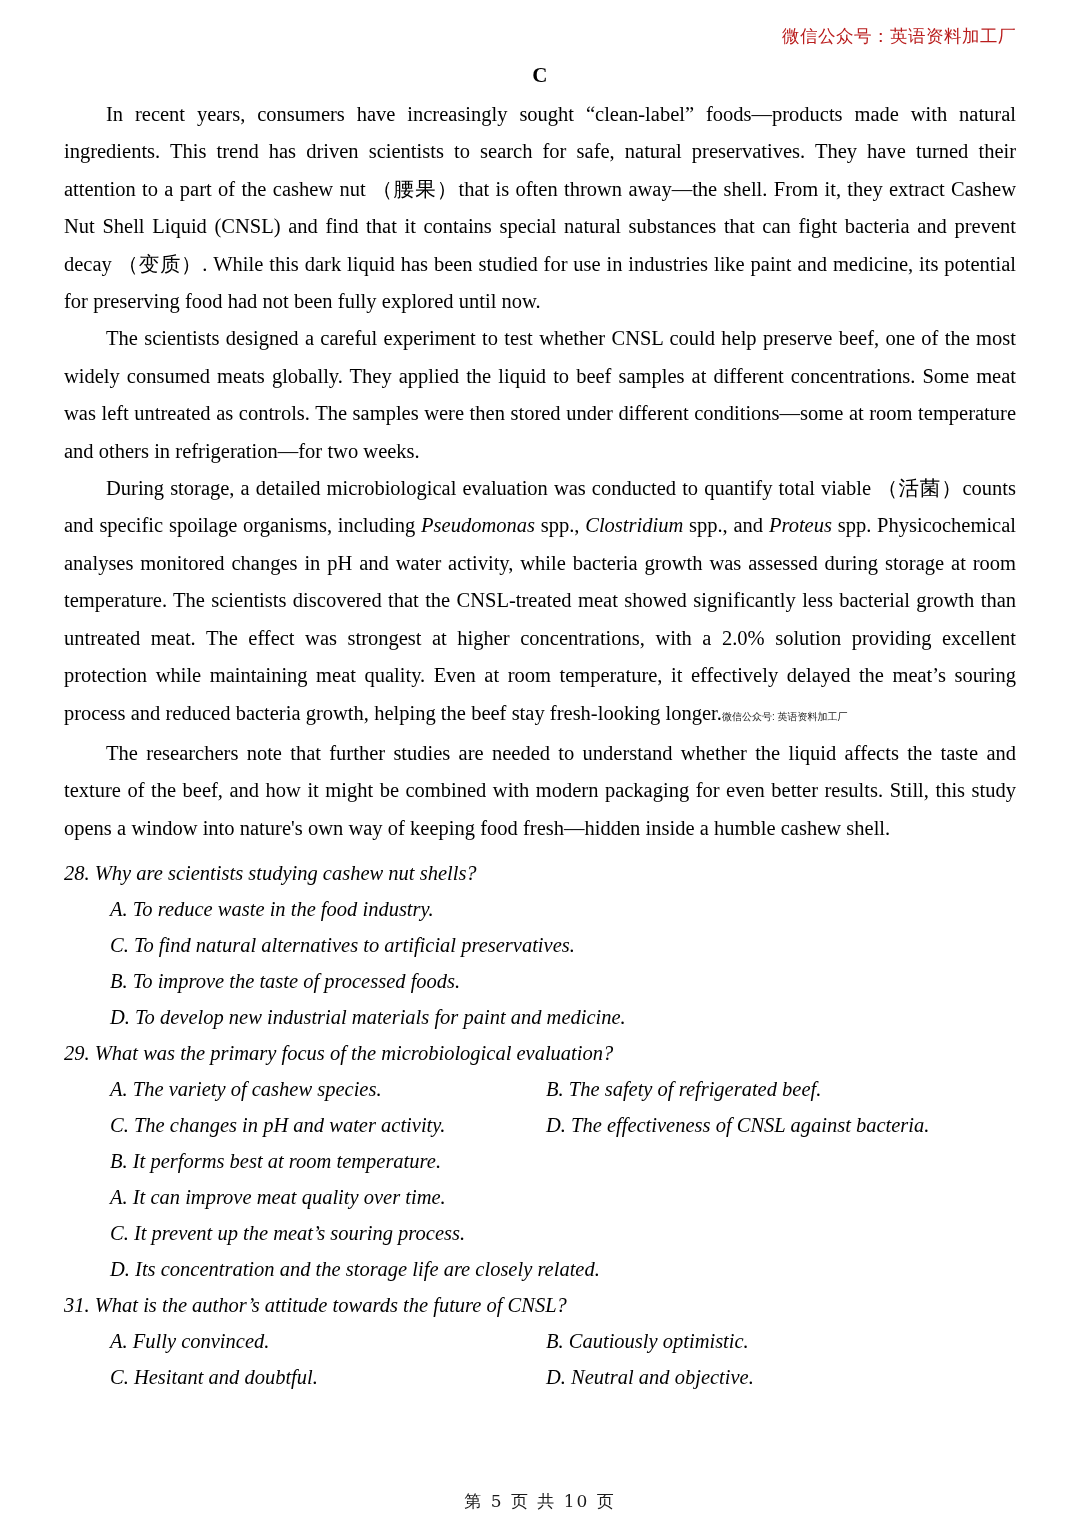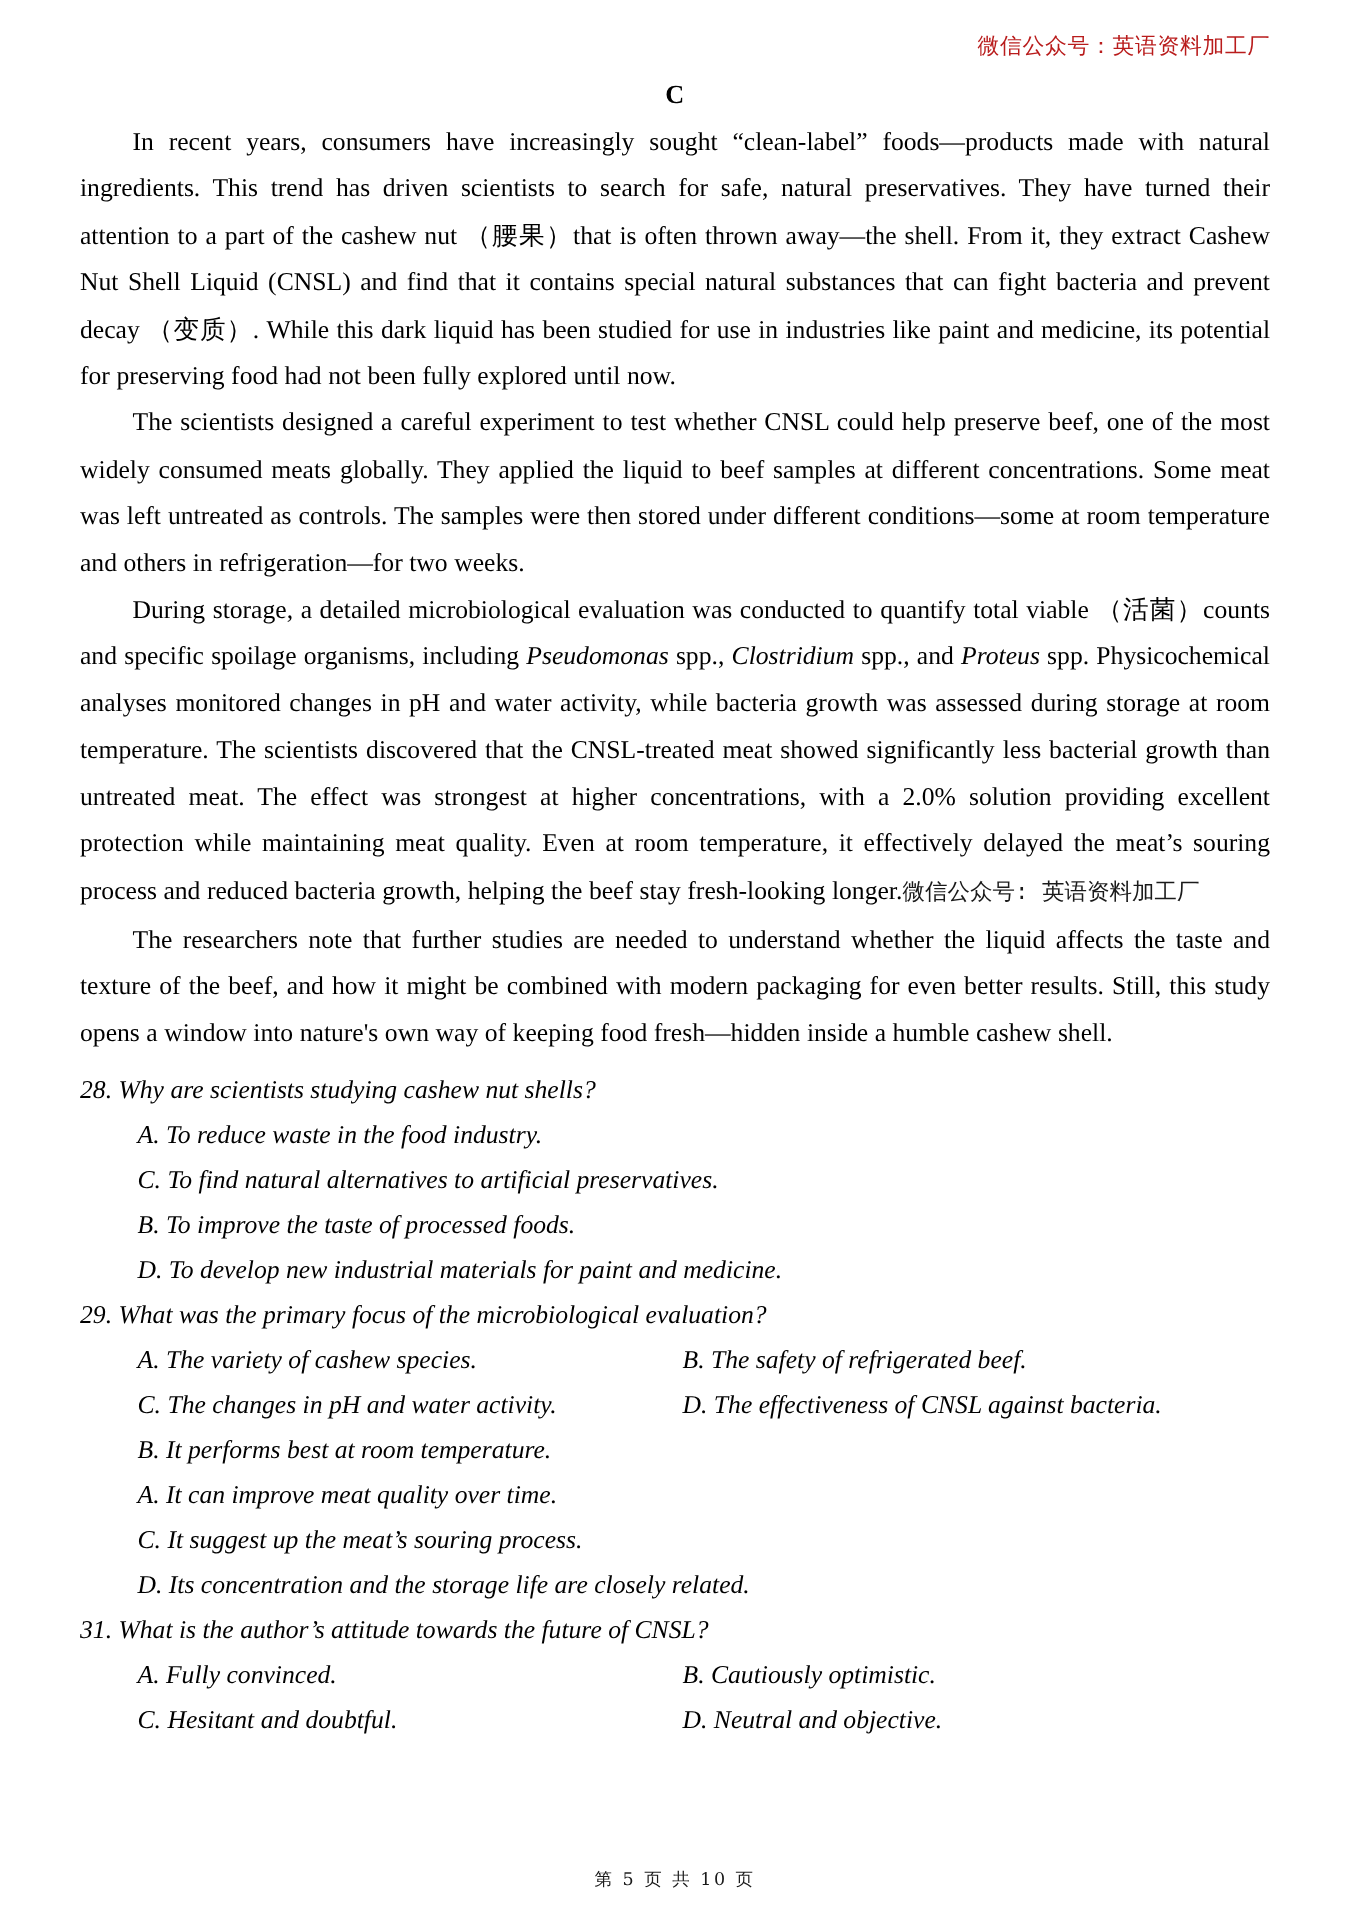--- a/index.html
+++ b/index.html
@@ -54,22 +54,22 @@
     text-align: justify;
     text-justify: inter-word;
     text-indent: 42px;
     hyphens: none;
     word-spacing: 0.1px;
   }
 
   .it { font-style: italic; }
 
   .inline-watermark {
-    font-family: Liberation Mono, monospace;
-    font-size: 18px;
+    font-family: Liberation Sans, sans-serif;
+    font-size: 10px;
     color: #1a1a1a;
     letter-spacing: 0;
   }
 
   
   .questions {
     margin-top: 8px;
   }
   .question-block {
     margin: 0;
@@ -107,21 +107,21 @@
   }
 
   
   .footer {
     position: absolute;
     left: 0;
     right: 0;
     bottom: 14px;
     text-align: center;
     font-family: "DejaVu Serif", "Liberation Serif", serif;
-    font-size: 14px;
+    font-size: 17px;
     letter-spacing: 2px;
     color: #1a1a1a;
   }
 </style>
 </head>
 <body>
 
 <div class="page">
 
   <div class="header-watermark">微信公众号：英语资料加工厂</div>
@@ -150,21 +150,21 @@
 
       <div class="question-block">
         <p class="q-stem">29. What was the primary focus of the microbiological evaluation?</p>
         <div class="opt-row"><span class="opt-col-a">A. The variety of cashew species.</span><span class="opt-col-b">B. The safety of refrigerated beef.</span></div>
         <div class="opt-row"><span class="opt-col-a">C. The changes in pH and water activity.</span><span class="opt-col-b">D. The effectiveness of CNSL against bacteria.</span></div>
       </div>
 
       <div class="question-block">
         <p class="opt-single">B. It performs best at room temperature.</p>
         <p class="opt-single">A. It can improve meat quality over time.</p>
-        <p class="opt-single">C. It suggest up the meat’s souring process.</p>
+        <p class="opt-single">C. It prevent up the meat’s souring process.</p>
         <p class="opt-single">D. Its concentration and the storage life are closely related.</p>
       </div>
 
       <div class="question-block">
         <p class="q-stem">31. What is the author’s attitude towards the future of CNSL?</p>
         <div class="opt-row"><span class="opt-col-a">A. Fully convinced.</span><span class="opt-col-b">B. Cautiously optimistic.</span></div>
         <div class="opt-row"><span class="opt-col-a">C. Hesitant and doubtful.</span><span class="opt-col-b">D. Neutral and objective.</span></div>
       </div>
 
     </div>

